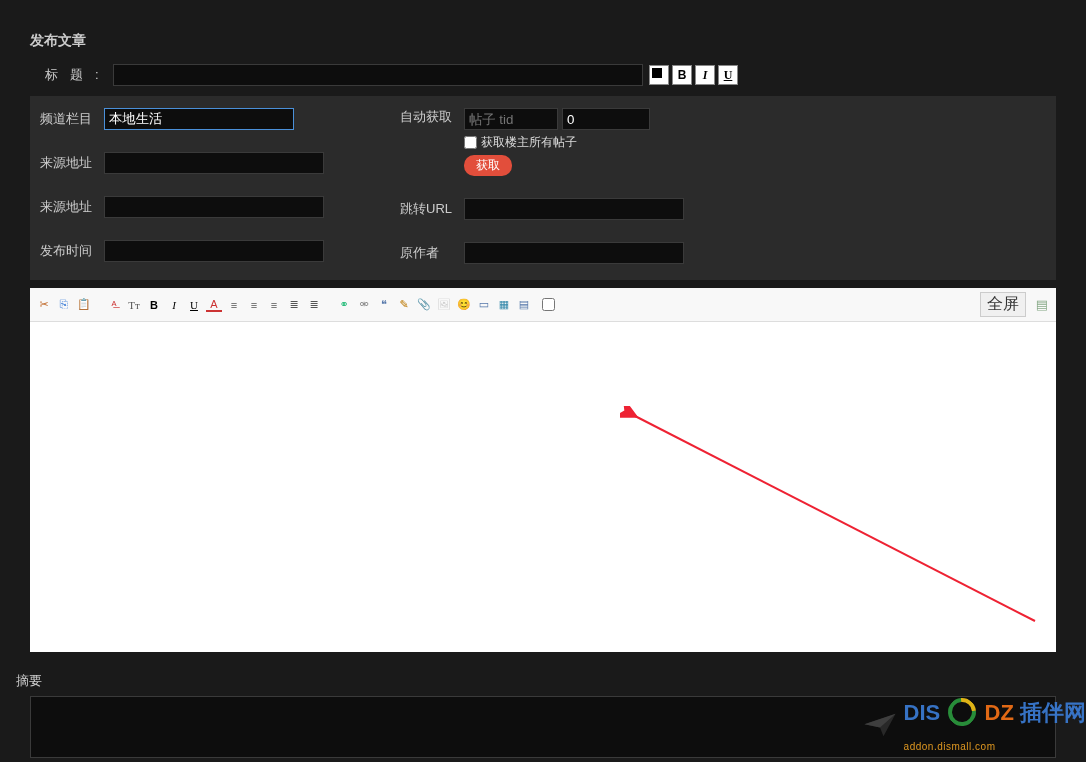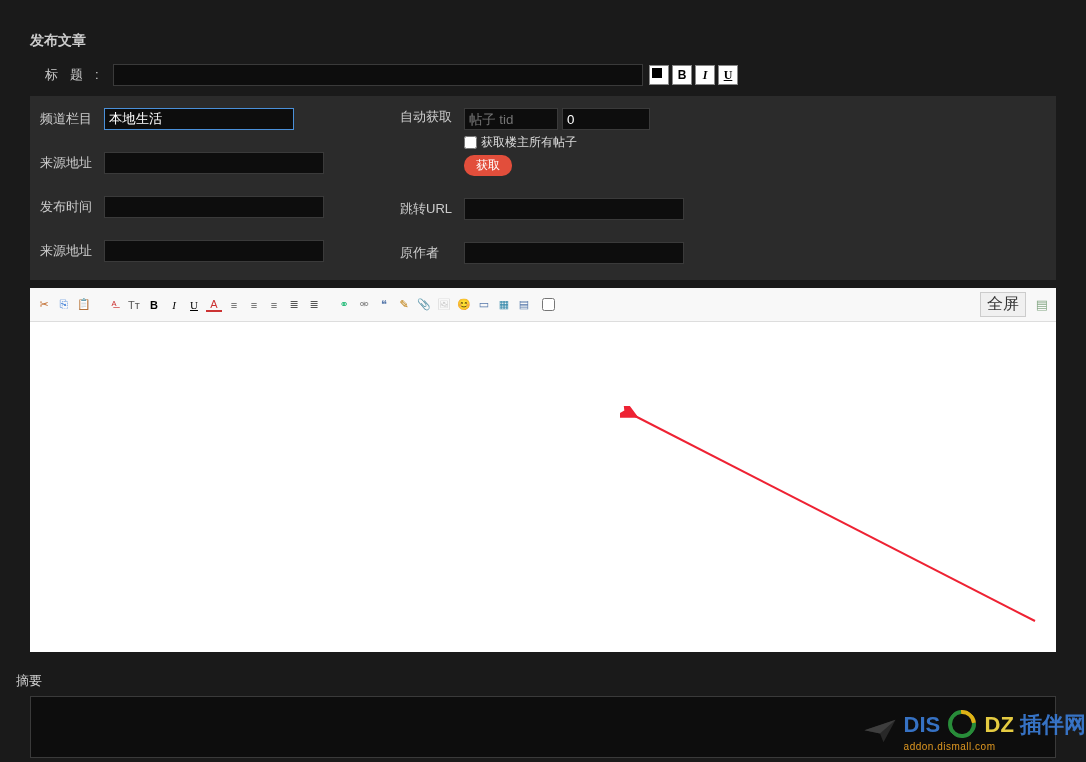--- a/index.html
+++ b/index.html
@@ -188,22 +188,22 @@
 .wm-badge {
   width:28px; height:28px;
   border-radius:50%;
   border: 4px solid #2b9a3e;
   border-top-color:#f5c518;
   transform:rotate(40deg);
 }
 .wm-text { display:flex; flex-direction:column; line-height:1; }
 .wm-text .t1 { font-size:22px; font-weight:bold; }
 .wm-text .t1 .c1{color:#3b7dd8;}
-.wm-text .t1 .c2{color:#fde047;}
-.wm-text .t2 { font-size:10px; color:#f5a623; letter-spacing:0.5px; }
+.wm-text .t1 .c2{color:#f97316;}
+.wm-text .t2 { font-size:10px; color:#f5a623; letter-spacing:0.5px;margin-top:12px; }
 
 
 .arrow-svg {
   position:absolute;
   left:620px;
   top:406px;
   pointer-events:none;
 }
 </style>
 </head>
@@ -228,25 +228,25 @@
   <div class="meta-col left">
     <div class="meta-row">
       <div class="lbl">频道栏目</div>
       <input class="inp channel" value="本地生活" style="">
     </div>
     <div class="meta-row">
       <div class="lbl">来源地址</div>
       <input class="inp w220" value="" style="">
     </div>
     <div class="meta-row">
+      <div class="lbl">来源地址</div>
+      <input class="inp w220" value="" style="">
+    </div>
+    <div class="meta-row">
       <div class="lbl">发布时间</div>
-      <input class="inp w220" value="" style="">
-    </div>
-    <div class="meta-row">
-      <div class="lbl">来源地址</div>
       <input class="inp w220" value="" style="">
     </div>
   </div>
 
   <div class="meta-col right">
     <div class="meta-row" style="align-items:flex-start;">
       <div class="lbl">自动获取</div>
       <div class="fetch-controls">
         <div class="fetch-top">
           <input class="inp tid" placeholder="帖子 tid" style="">
@@ -270,21 +270,21 @@
   </div>
 </div>
 
 <div class="editor-wrap">
   <div class="toolbar">
     <span class="ico" style="color:#c06a2b">✂</span>
     <span class="ico" style="color:#3b7dd8">⎘</span>
     <span class="ico" style="color:#888">📋</span>
     <span style="width:6px"></span>
     <span class="ico" style="color:#c33">ᴬ̶</span>
-    <span class="ico" style="color:#555;font-family:Liberation Sans, sans-serif">Tт</span>
+    <span class="ico" style="color:#555;font-family:Liberation Serif, serif">Tт</span>
     <span class="ico" style="font-weight:bold;color:#000">B</span>
     <span class="ico" style="font-style:italic;font-family:serif;color:#000">I</span>
     <span class="ico" style="text-decoration:underline;font-family:serif;color:#000">U</span>
     <span class="ico" style="color:#c33;border-bottom:2px solid #c33;height:14px">A</span>
     <span class="ico" style="color:#555">≡</span>
     <span class="ico" style="color:#555">≡</span>
     <span class="ico" style="color:#555">≡</span>
     <span class="ico" style="color:#555">≣</span>
     <span class="ico" style="color:#555">≣</span>
     <span style="width:6px"></span>

